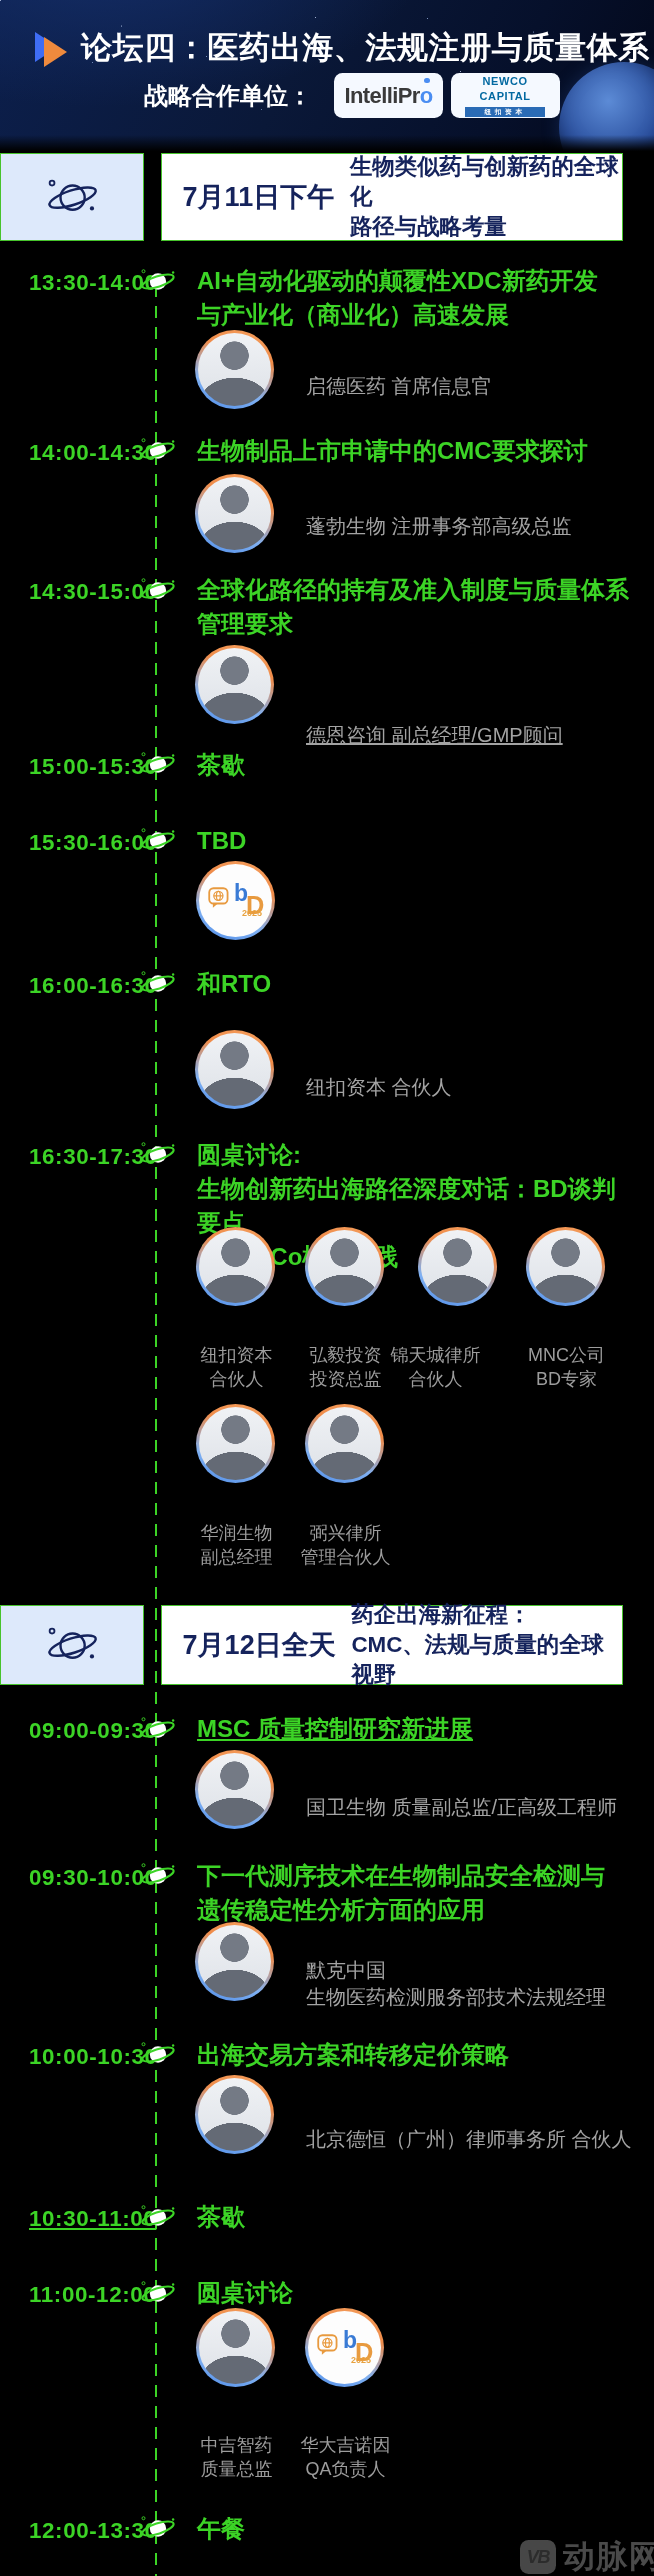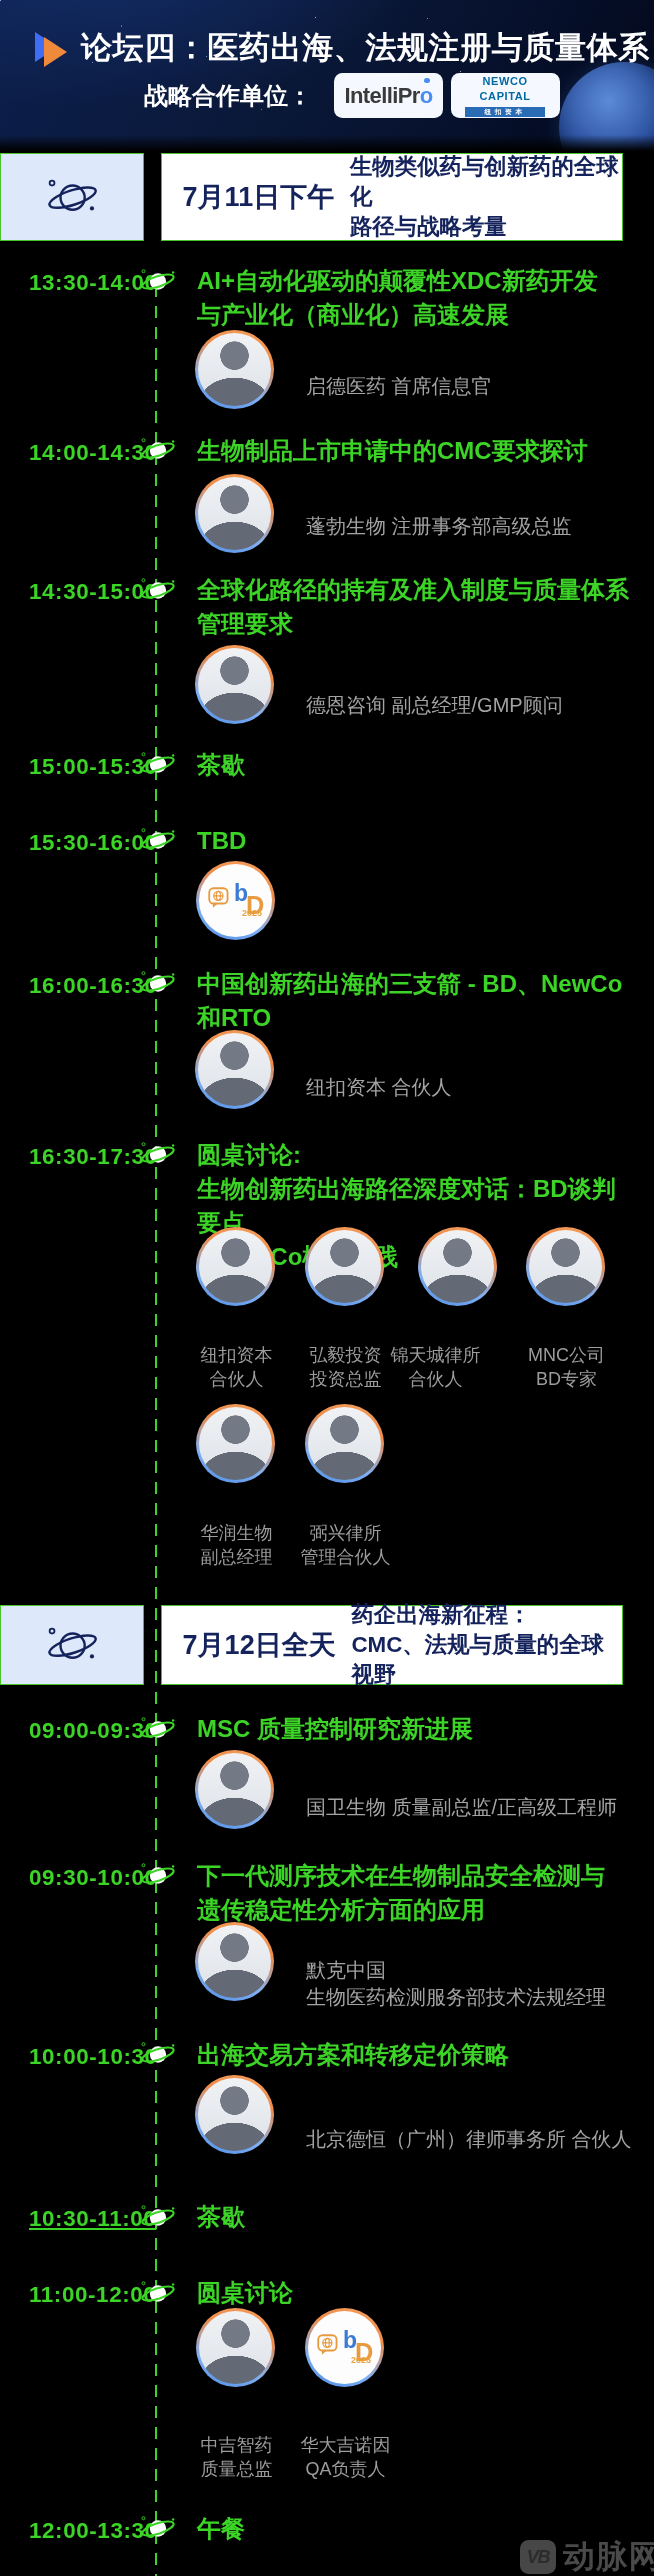--- a/index.html
+++ b/index.html
@@ -167,21 +167,21 @@
     <circle cx="7" cy="7" r="2.5" fill="none" stroke="#3cd426" stroke-width="1.5"></circle>
       <circle cx="56" cy="9" r="2" fill="#3cd426"></circle>
   </svg>
   <div class="title" style="top:573px;">
     <div>全球化路径的持有及准入制度与质量体系</div>
     <div>管理要求</div>
   </div>
   <div class="avatar" style="top:645px;left:195px;">
       <div class="avatar-inner"></div>
     </div>
-  <div class="caption" style="top:692px;">德恩咨询 副总经理/GMP顾问</div>
+  <div class="caption" style="top:722px;text-decoration:underline;">德恩咨询 副总经理/GMP顾问</div>
 
   <div class="time" style="top:754px;">15:00-15:30</div>
   <svg class="saturn" style="top:750px;" width="38" height="29" viewBox="0 0 62 48">
     <circle cx="31" cy="24" r="13.5" fill="#fff"></circle>
     <ellipse cx="31" cy="24" rx="27" ry="8.5" fill="none" stroke="#3cd426" stroke-width="3.5" transform="rotate(-18 31 24)"></ellipse>
     <circle cx="7" cy="7" r="2.5" fill="none" stroke="#3cd426" stroke-width="1.5"></circle>
       <circle cx="56" cy="9" r="2" fill="#3cd426"></circle>
   </svg>
   <div class="title" style="top:748px;">
     <div>茶歇</div>
@@ -213,21 +213,20 @@
   </div>
 
   <div class="time" style="top:973px;">16:00-16:30</div>
   <svg class="saturn" style="top:969px;" width="38" height="29" viewBox="0 0 62 48">
     <circle cx="31" cy="24" r="13.5" fill="#fff"></circle>
     <ellipse cx="31" cy="24" rx="27" ry="8.5" fill="none" stroke="#3cd426" stroke-width="3.5" transform="rotate(-18 31 24)"></ellipse>
     <circle cx="7" cy="7" r="2.5" fill="none" stroke="#3cd426" stroke-width="1.5"></circle>
       <circle cx="56" cy="9" r="2" fill="#3cd426"></circle>
   </svg>
   <div class="title" style="top:967px;">
-    <div>中国创新药出海的三支箭 - BD、NewCo</div>
     <div>和RTO</div>
   </div>
   <div class="avatar" style="top:1030px;left:195px;">
       <div class="avatar-inner"></div>
     </div>
   <div class="caption" style="top:1074px;">纽扣资本 合伙人</div>
 
   <div class="time" style="top:1144px;">16:30-17:30</div>
   <svg class="saturn" style="top:1140px;" width="38" height="29" viewBox="0 0 62 48">
     <circle cx="31" cy="24" r="13.5" fill="#fff"></circle>
@@ -299,21 +298,21 @@
     </span>
   </div>
 
   <div class="time" style="top:1718px;">09:00-09:30</div>
   <svg class="saturn" style="top:1715px;" width="38" height="29" viewBox="0 0 62 48">
     <circle cx="31" cy="24" r="13.5" fill="#fff"></circle>
     <ellipse cx="31" cy="24" rx="27" ry="8.5" fill="none" stroke="#3cd426" stroke-width="3.5" transform="rotate(-18 31 24)"></ellipse>
     <circle cx="7" cy="7" r="2.5" fill="none" stroke="#3cd426" stroke-width="1.5"></circle>
       <circle cx="56" cy="9" r="2" fill="#3cd426"></circle>
   </svg>
-  <div class="title" style="top:1712px;">
+  <div class="title" style="top:1712px;text-decoration:underline;">
     <div>MSC 质量控制研究新进展</div>
   </div>
   <div class="avatar" style="top:1750px;left:195px;">
       <div class="avatar-inner"></div>
     </div>
   <div class="caption" style="top:1794px;">国卫生物 质量副总监/正高级工程师</div>
 
   <div class="time" style="top:1865px;">09:30-10:00</div>
   <svg class="saturn" style="top:1861px;" width="38" height="29" viewBox="0 0 62 48">
     <circle cx="31" cy="24" r="13.5" fill="#fff"></circle>

